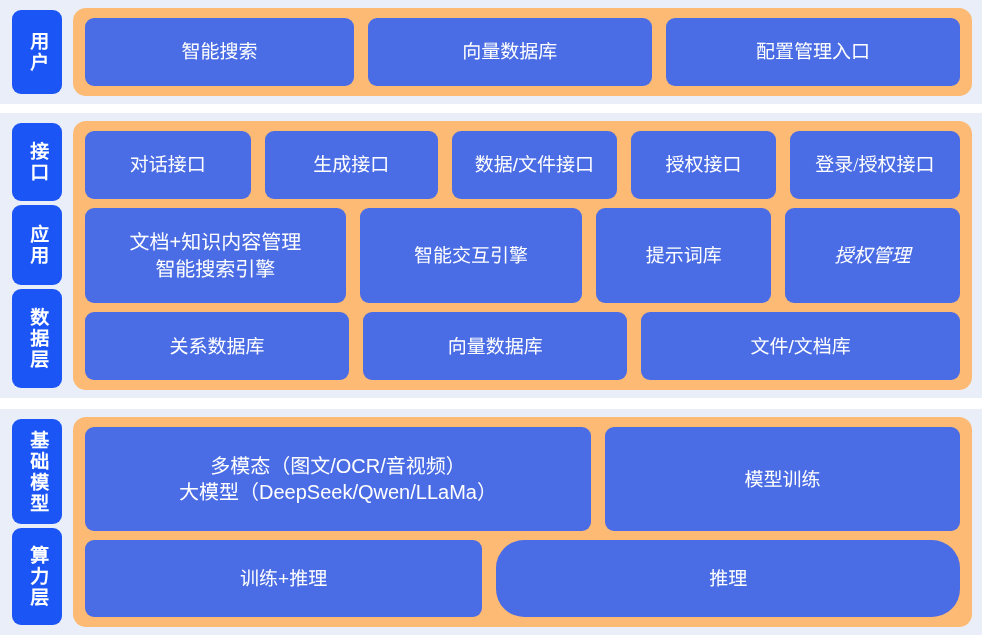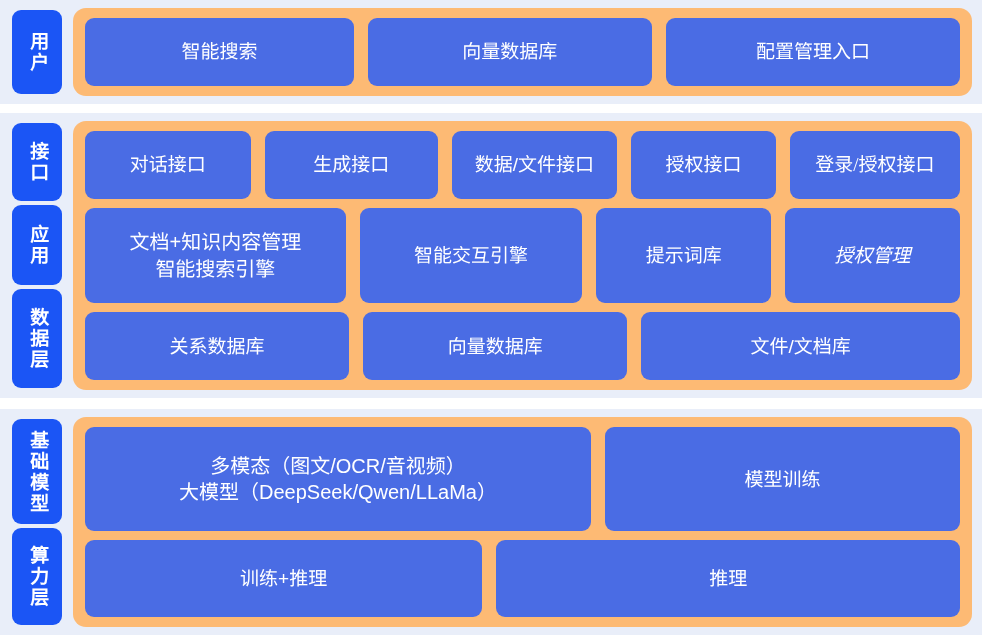--- a/index.html
+++ b/index.html
@@ -135,21 +135,21 @@
 
   .w-data-1 { flex-grow: 1.00; }
   .w-data-2 { flex-grow: 1.00; }
   .w-data-3 { flex-grow: 1.22; }
 
   .w-fm-1 { flex-grow: 1.33; }
   .w-fm-2 { flex-grow: 0.92; }
   .w-fm-3 { flex-grow: 1.03; }
 
   .w-cp-1 { flex-grow: 0.92; }
-  .w-cp-2 { flex-grow: 1.08; }
+  .w-cp-2 { flex-grow: 1.08; border-radius: 28px; }
 </style>
 </head>
 <body>
 
 <div class="diagram">
 
   <section class="band band-user">
     <div class="tab-col">
       <div class="tab tab-user">
         <span class="tab-label">用户</span>

